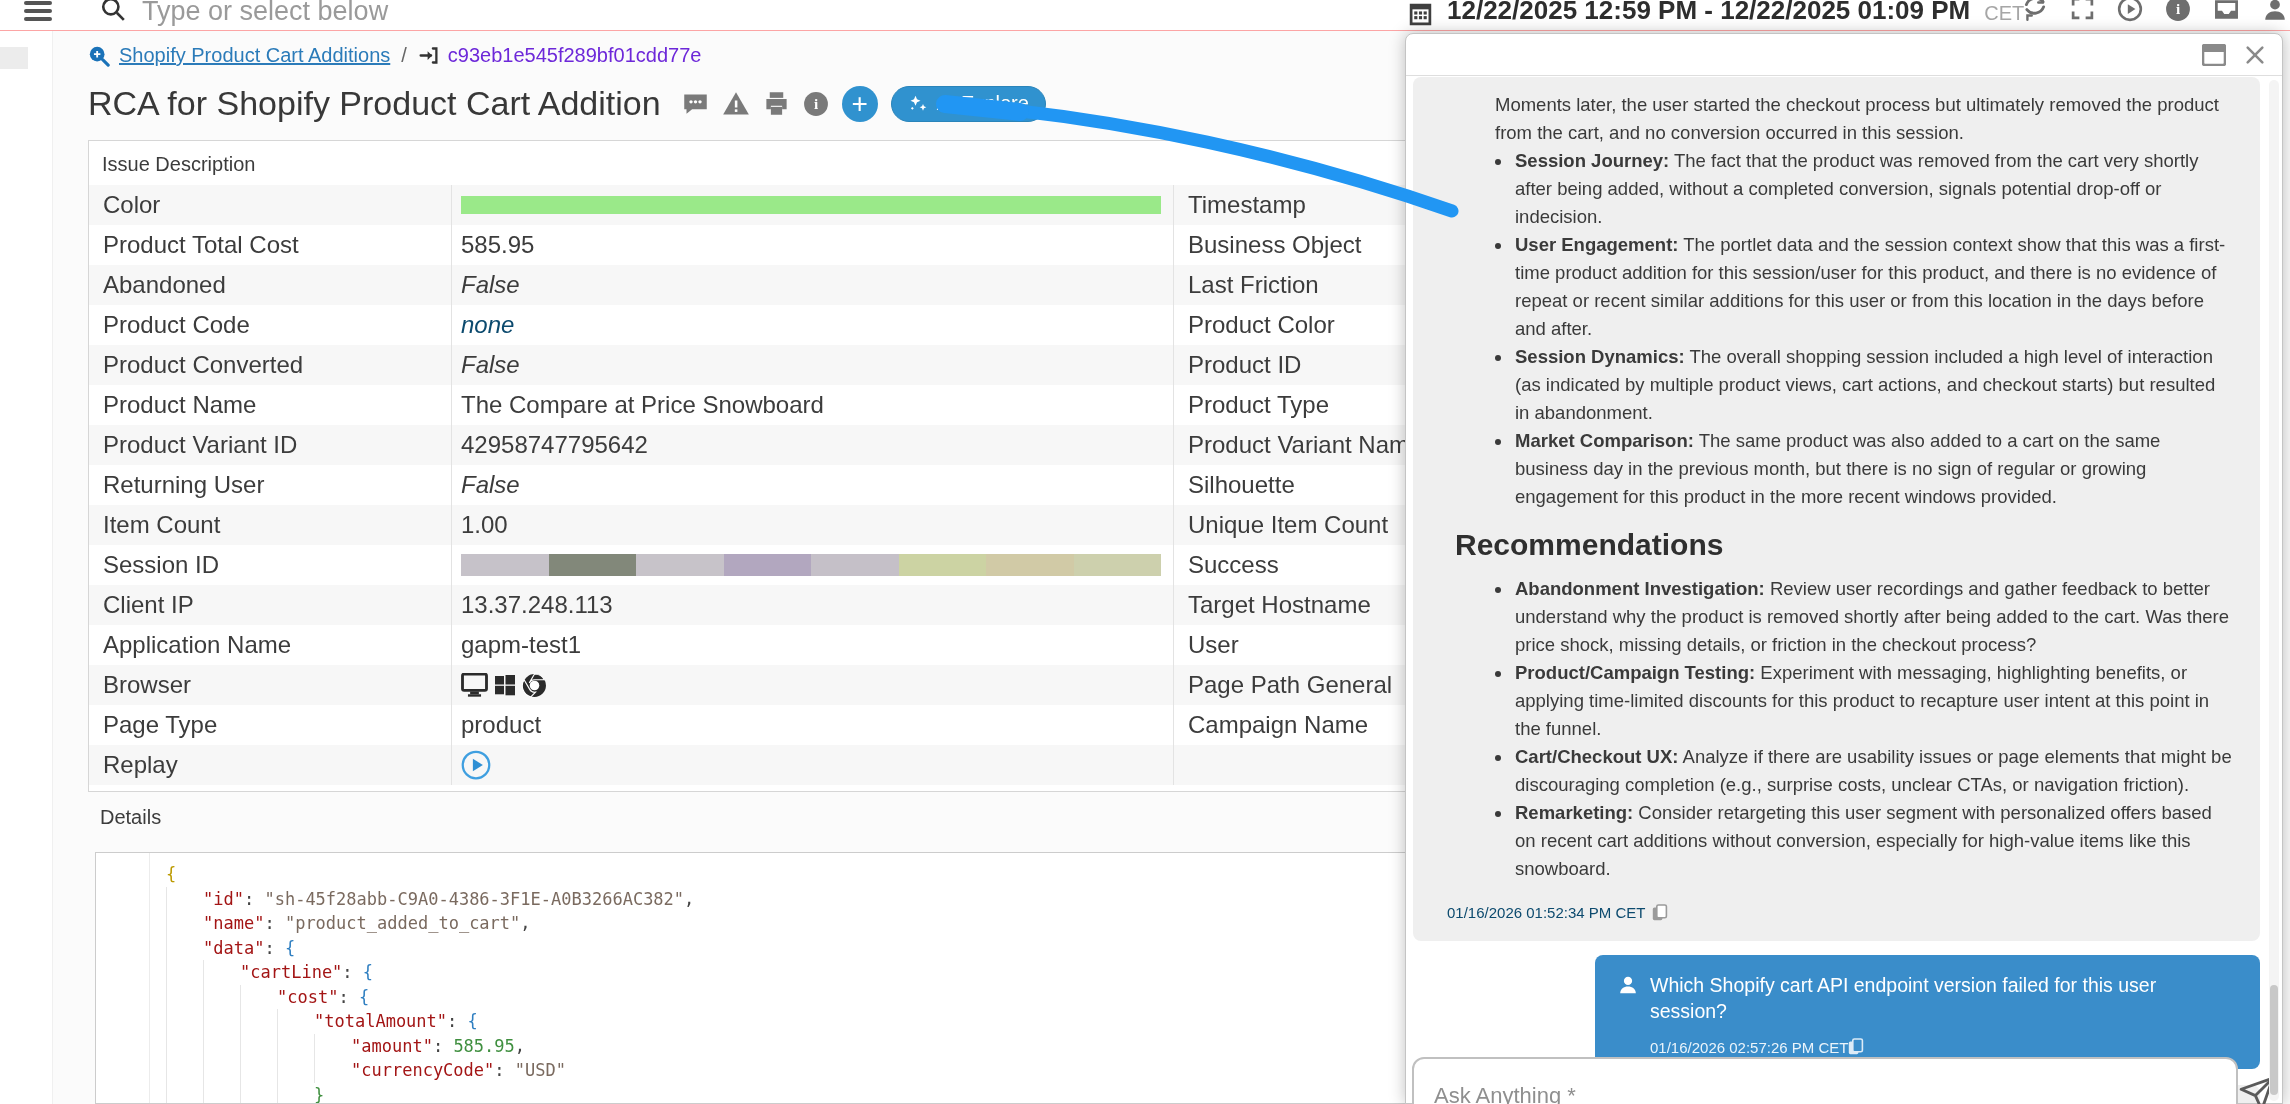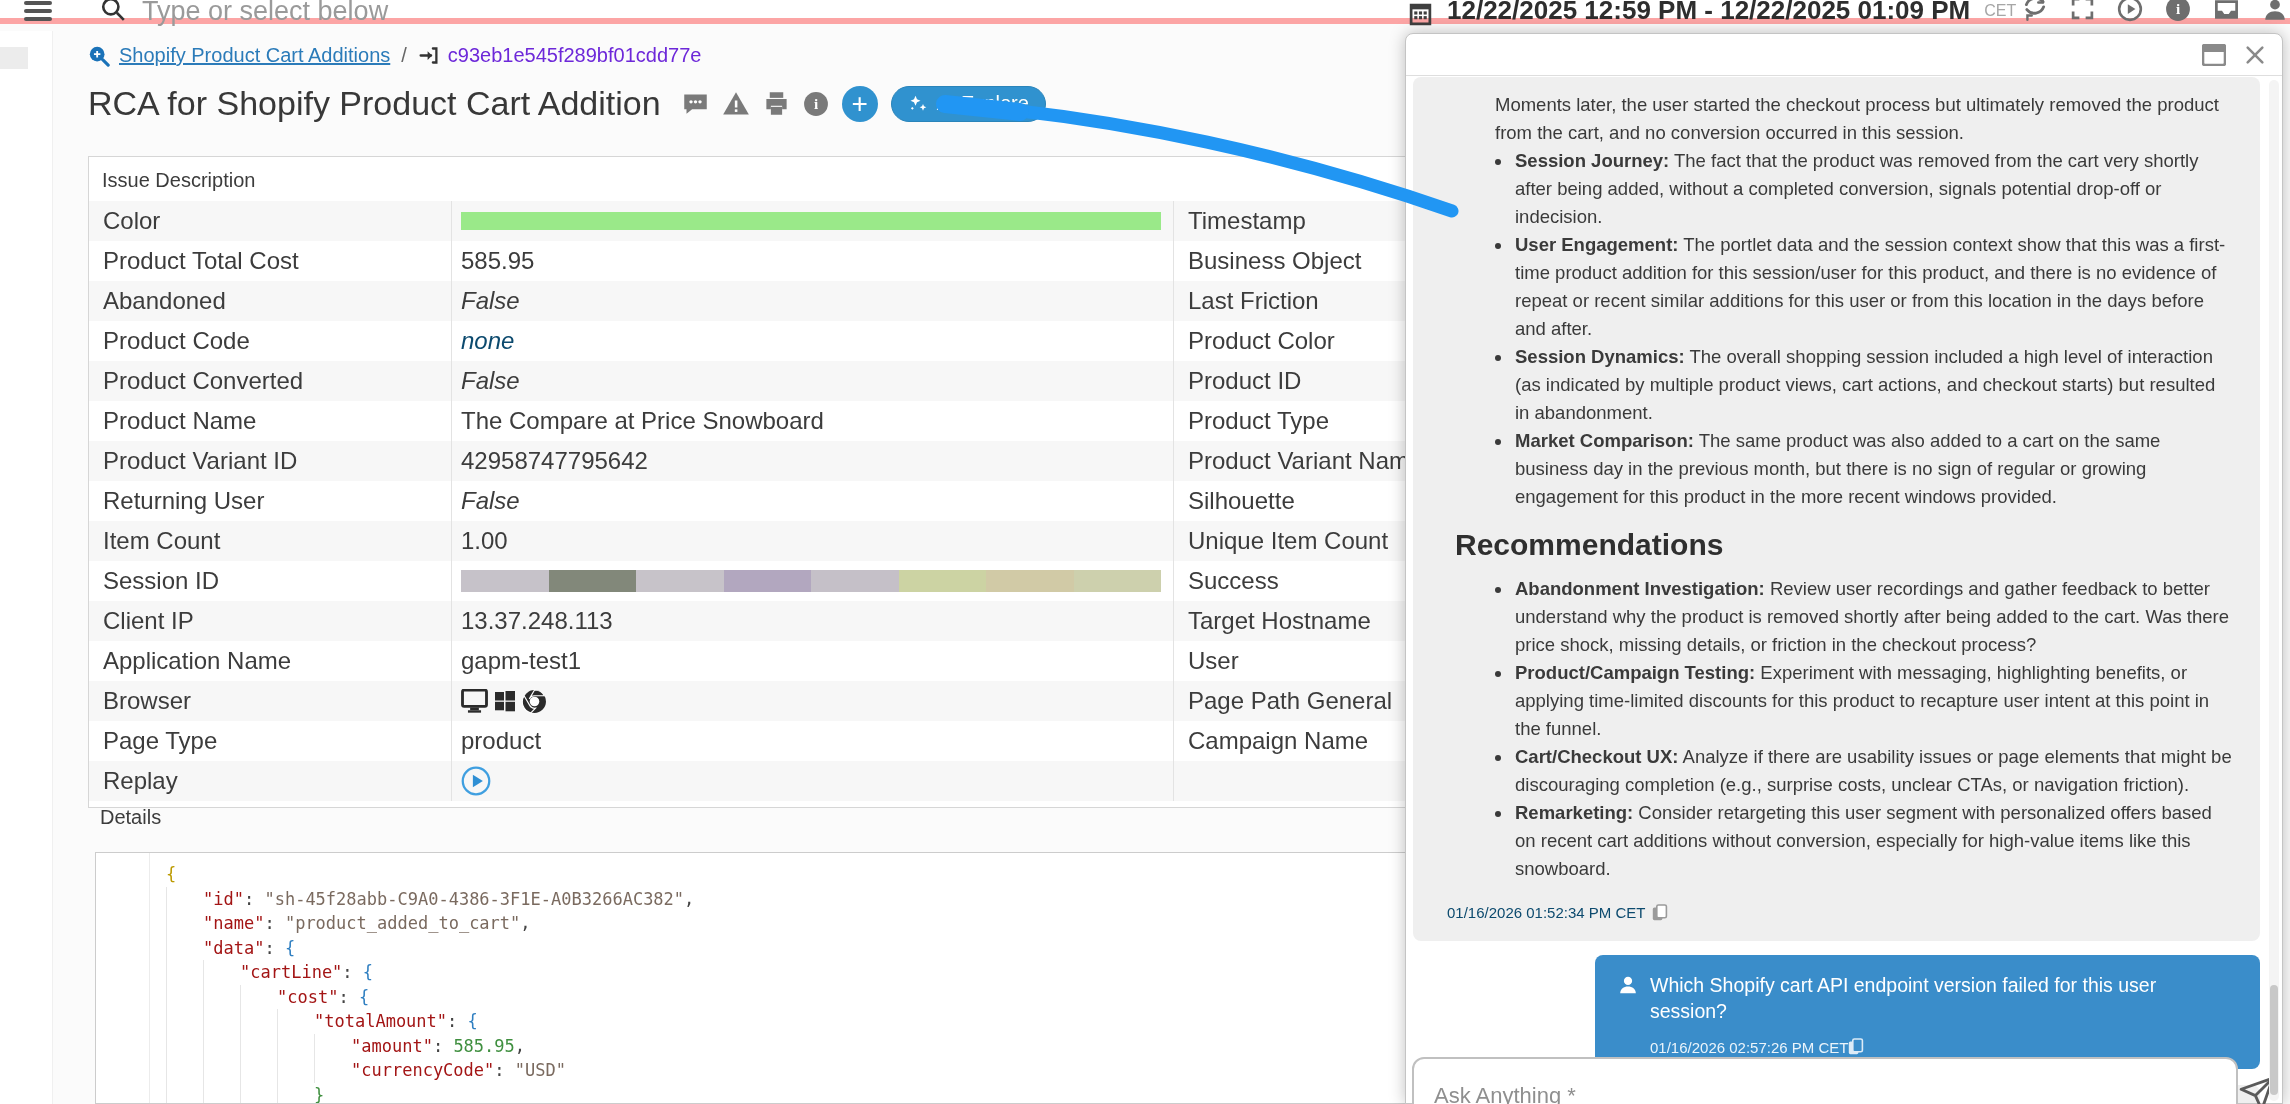--- a/index.html
+++ b/index.html
@@ -4,29 +4,29 @@
 <style>
   * { box-sizing: border-box; }
   html,body { margin:0; padding:0; }
   body {
     width:2290px; height:1104px; position:relative; overflow:hidden;
     background:#fbfbfb; font-family:"Liberation Sans", sans-serif; color:#3c3c3c;
   }
   svg { display:block; }
 
   
-  .topbar { position:absolute; left:0; top:0; right:0; height:24px; background:#fff;
-            border-bottom:6px solid #fca5a5; z-index:5; }
+  .topbar { position:absolute; left:0; top:0; right:0; height:31px; background:#fff;
+            border-bottom:1px solid #fca5a5; z-index:5; }
   .hamburger { position:absolute; left:24px; top:1px; width:28px; }
   .hamburger div { height:3.5px; background:#555; border-radius:2px; margin-bottom:4.5px; }
   .search-wrap { position:absolute; left:100px; top:-4px; display:flex; align-items:flex-start; gap:16px; }
   .search-ph { font-size:27px; color:#9a9a9a; line-height:30px; }
   .tb-date-wrap { position:absolute; left:1408px; top:0; display:flex; align-items:flex-start; gap:14px; }
   .tb-date { font-size:26px; font-weight:600; color:#2e2e2e; line-height:26px; margin-top:-3px; }
-  .tb-tz { font-size:16px; color:#a6a6a6; margin-top:2px; }
+  .tb-tz { font-size:20px; color:#a6a6a6; margin-top:2px; }
   .tb-icons { position:absolute; left:2022px; top:-4px; display:flex; gap:22px; align-items:flex-start; }
 
   
   .sidebar { position:absolute; left:0; top:31px; width:53px; bottom:0; background:#fff;
              border-right:1px solid #f0f0f0; z-index:2; }
   .side-tile { position:absolute; left:0; top:16px; width:28px; height:22px; background:#ececec; }
   .chev { position:absolute; left:13px; }
 
   
   .crumbs { position:absolute; left:88px; top:44px; display:flex; align-items:center; gap:9px; font-size:20px; z-index:1;}
@@ -35,21 +35,21 @@
   .crumb-cur { color:#6d28d9; }
   .titlebar { position:absolute; left:88px; top:84px; display:flex; align-items:center; gap:13px; z-index:1;}
   .page-title { font-size:34px; font-weight:400; color:#383838; margin:0 8px 0 0; white-space:nowrap; }
   .t-ic { cursor:pointer; }
   .plus-btn { width:36px; height:36px; border-radius:50%; background:#3092cf; color:#fff; display:flex;
               align-items:center; justify-content:center; font-size:28px; line-height:1; cursor:pointer; }
   .ai-pill { height:36px; border-radius:18px; background:#3092cf; border:1px solid #2a84ba; color:#fff;
              display:flex; align-items:center; gap:9px; padding:0 16px; font-size:20px; cursor:pointer; white-space:nowrap;}
 
   
-  .issue-box { position:absolute; left:88px; top:156px; width:2195px; height:652px; background:#fff;
+  .issue-box { position:absolute; left:88px; top:140px; width:2195px; height:652px; background:#fff;
                border:1px solid #d6d6d6; z-index:1; }
   .section-title { font-size:20px; color:#3c3c3c; padding:12px 0 9px 13px; }
   .irow { display:flex; height:40px; align-items:center; font-size:24px; }
   .irow.odd { background:#f7f7f7; }
   .cell-l1 { width:362px; padding-left:14px; height:100%; display:flex; align-items:center; }
   .cell-v1 { width:722px; padding-left:9px; border-left:1px solid #e3e3e3; height:100%; display:flex; align-items:center; }
   .cell-l2 { width:380px; padding-left:14px; border-left:1px solid #e3e3e3; height:100%; display:flex; align-items:center; }
   .cell-v2 { flex:1; height:100%; }
   .val-italic { font-style:italic; }
   .val-muted { color:#0c4a6e; font-style:italic; }

